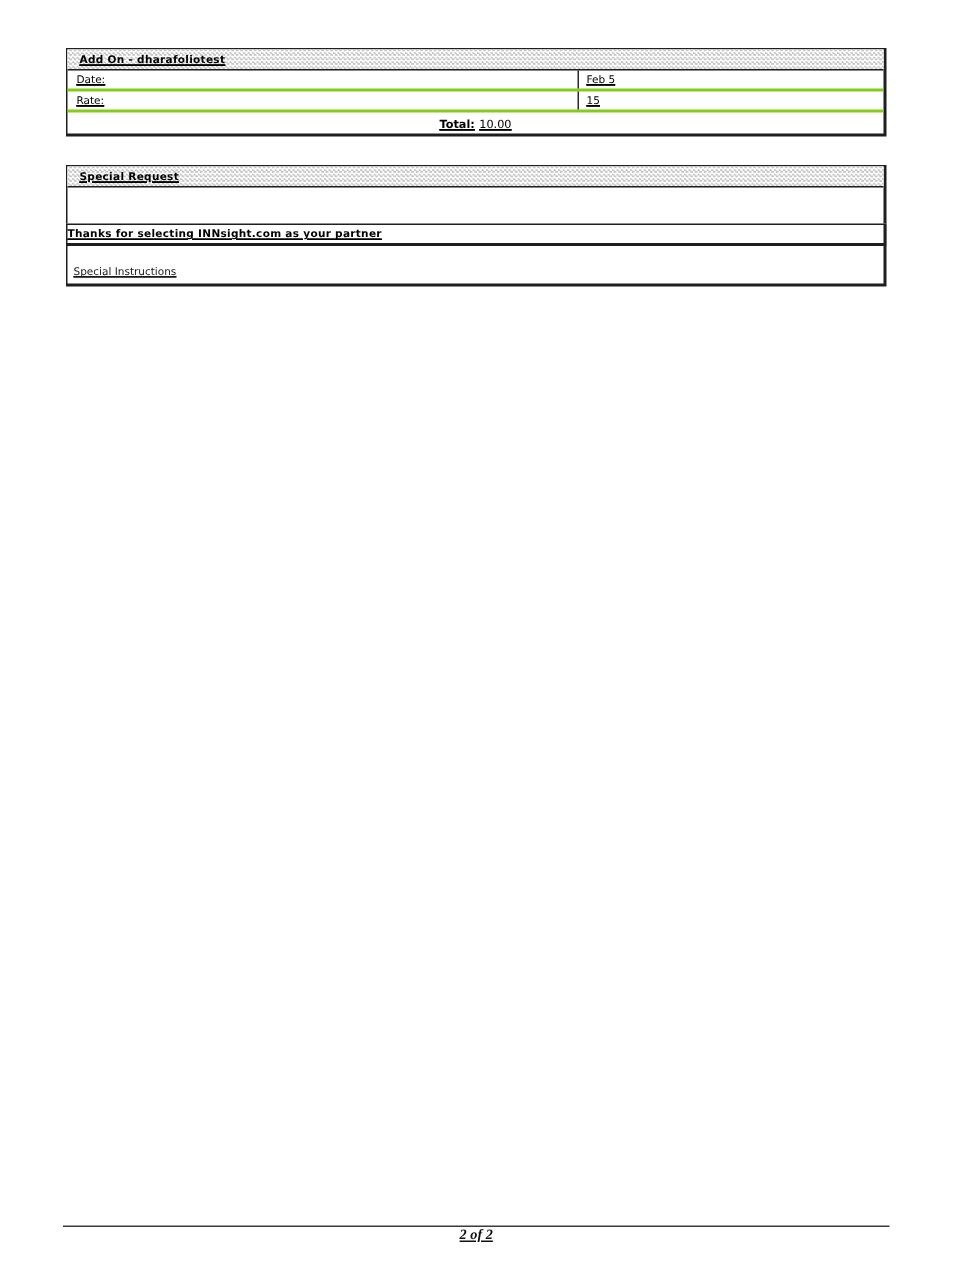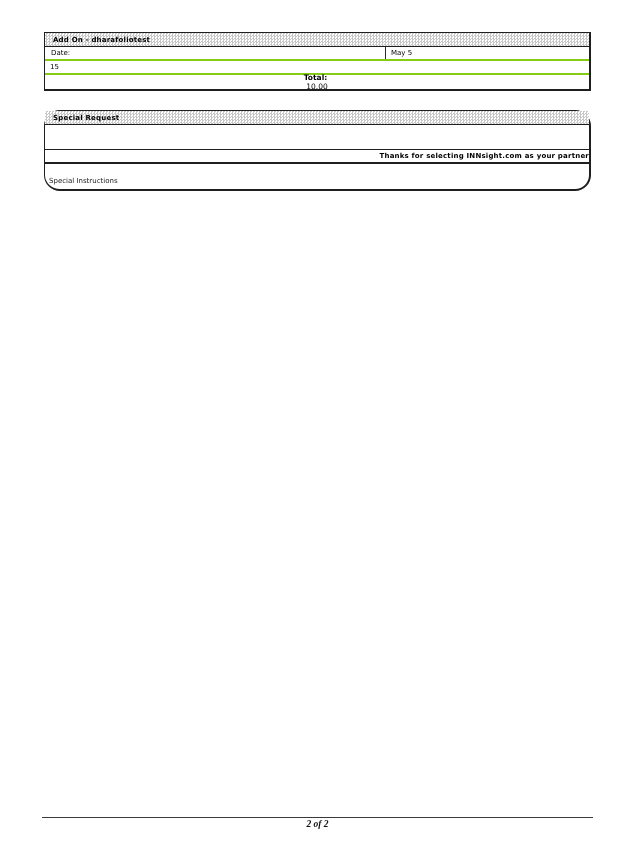--- a/index.html
+++ b/index.html
@@ -1,15 +1,15 @@
 <!DOCTYPE html>
 <html><head>
 <meta charset="utf-8">
 <style>
-  * { margin: 0; padding: 0; box-sizing: border-box; }
+  * { margin: 0; padding: 0; box-sizing: border-box; text-decoration: underline; }
   html, body { background: #ffffff; }
   body {
     width: 635px; height: 857px;
     font-family: "DejaVu Sans", "Liberation Sans", sans-serif;
     color: #000;
     position: relative;
     overflow: hidden;
   }
   .sheet { position: absolute; inset: 0; background: #fff; }
 
@@ -56,43 +56,42 @@
     padding-left: 6px;
     border-right: 1px solid #2a2a2a;
   }
   .cell.value { flex: 1; padding-left: 5px; }
   .total-row {
     height: 14px;
     display: flex;
     align-items: center;
     justify-content: center;
     font-size: 7.5px;
-    flex-direction: column;
   }
   .total-row .total-label { font-weight: bold; margin-right: 3px; }
 
   
-  .special { top: 110px; border-radius: 16px; }
+  .special { top: 110px; }
   .special-content {
     height: 16px;
     display: flex;
     align-items: center;
     padding-left: 4px;
     font-size: 7px;
     color: #1a1a1a;
     margin-top: 48px;
   }
 
   
   .banner {
     top: 149px;
     height: 15px;
     display: flex;
     align-items: center;
-    justify-content: flex-end;
+    justify-content: flex-start;
   }
   .banner .banner-text {
     font-size: 7px;
     font-weight: bold;
     color: #000;
     letter-spacing: 0.2px;
   }
 
   
   .page-rule {
@@ -119,23 +118,24 @@
 <body>
 
 <div class="sheet">
 
   <section class="block addon">
     <div class="bar hatch">
       <span class="bar-text">Add On - dharafoliotest</span>
     </div>
     <div class="trow">
       <div class="cell label">Date:</div>
-      <div class="cell value">May 5</div>
+      <div class="cell value">Feb 5</div>
     </div>
     <div class="trow">
+      <div class="cell label">Rate:</div>
       <div class="cell value">15</div>
     </div>
     <div class="total-row">
       <span class="total-label">Total:</span>
       <span class="total-value">10.00</span>
     </div>
   </section>
 
   <section class="block special">
     <div class="bar hatch">

